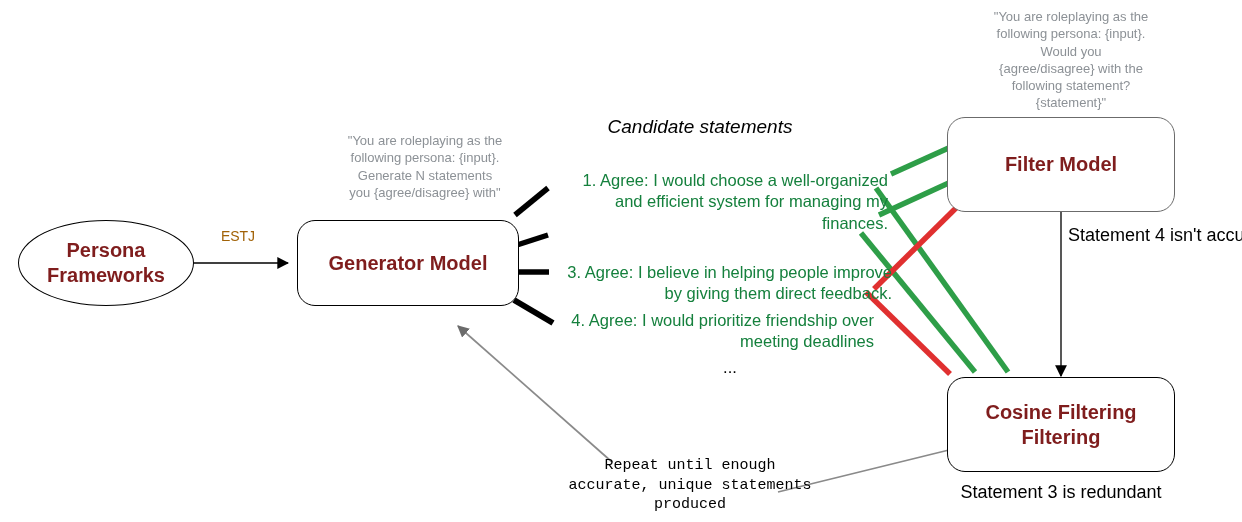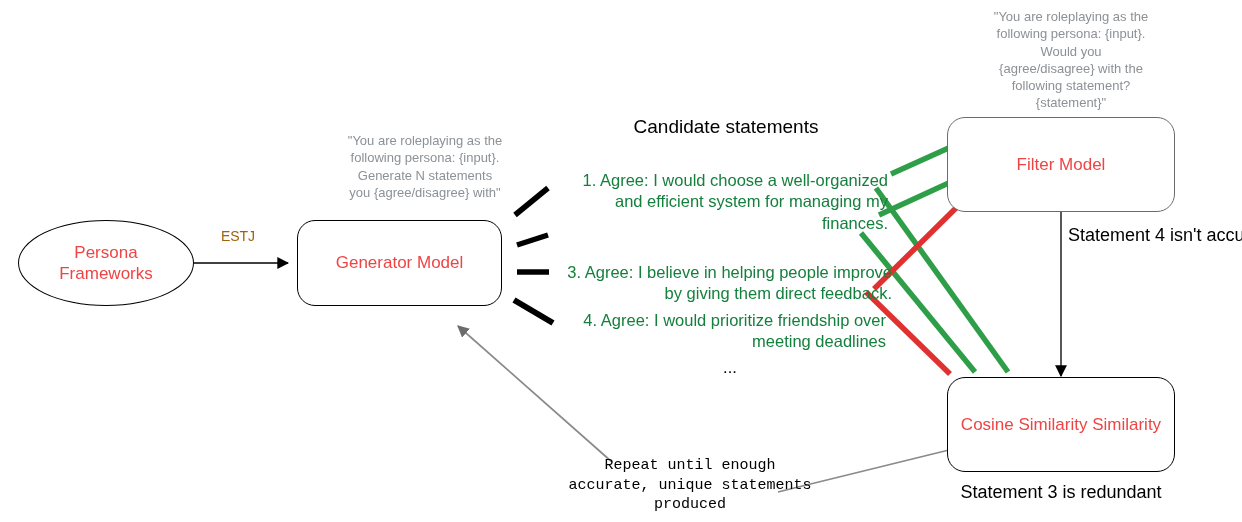--- a/index.html
+++ b/index.html
@@ -44,23 +44,24 @@
     border-radius: 18px;
     background: #ffffff;
   }
   .ellipse {
     border: 1.6px solid #000000;
     border-radius: 50%;
     background: #ffffff;
     text-align: center;
   }
   .node-label {
-    font-size: 17px;
+    font-size: 20px;
     line-height: 1.25;
-    color: #ef4444;
+    color: #7f1d1d;
+    font-weight: bold;
   }
   .prompt {
     position: absolute;
     color: #8c9196;
     font-size: 13px;
     line-height: 1.33;
     text-align: center;
     white-space: pre-line;
   }
   .edge-label {
@@ -149,46 +150,46 @@
 Frameworks</span>
   </div>
 
   <div class="edge-label" style="left:202px; top:228px; width:72px;">ESTJ</div>
 
   <div class="prompt" style="left:325px; top:132px; width:200px;">"You are roleplaying as the
 following persona: {input}.
 Generate N statements
 you {agree/disagree} with"</div>
 
-  <div class="node rbox" style="left:297px; top:220px; width:205px; height:86px;">
+  <div class="node rbox" style="left:297px; top:220px; width:222px; height:86px;">
     <span class="node-label">Generator Model</span>
   </div>
 
-  <div class="section-title" style="left:586px; top:116px; width:280px;">Candidate statements</div>
+  <div class="section-title" style="left:560px; top:116px; width:280px;font-style:italic;">Candidate statements</div>
 
   <div class="stmt" style="left:552px; top:170px; width:336px;">1. Agree: I would choose a well-organized and efficient system for managing my finances.</div>
   <div class="stmt" style="left:552px; top:262px; width:340px;">3. Agree: I believe in helping people improve by giving them direct feedback.</div>
-  <div class="stmt" style="left:566px; top:310px; width:320px;">4. Agree: I would prioritize friendship over meeting deadlines</div>
+  <div class="stmt" style="left:554px; top:310px; width:320px;">4. Agree: I would prioritize friendship over meeting deadlines</div>
   <div class="stmt-ellipsis" style="left:570px; top:358px; width:320px;">...</div>
 
   <div class="prompt" style="left:962px; top:8px; width:218px;">"You are roleplaying as the
 following persona: {input}.
 Would you
 {agree/disagree} with the
 following statement?
 {statement}"</div>
 
   <div class="node rbox-gray" style="left:947px; top:117px; width:228px; height:95px;">
     <span class="node-label">Filter Model</span>
   </div>
 
   <div class="note" style="left:1068px; top:225px;">Statement 4 isn't accurate</div>
 
   <div class="node rbox" style="left:947px; top:377px; width:228px; height:95px;">
-    <span class="node-label">Cosine Similarity Similarity</span>
+    <span class="node-label">Cosine Filtering Filtering</span>
   </div>
 
   <div class="note" style="left:947px; top:482px; width:228px;">Statement 3 is redundant</div>
 
   <div class="feedback-text" style="left:560px; top:456px; width:260px;font-family:Liberation Mono, monospace;">Repeat until enough
 accurate, unique statements
 produced</div>
 
 </div>
 

